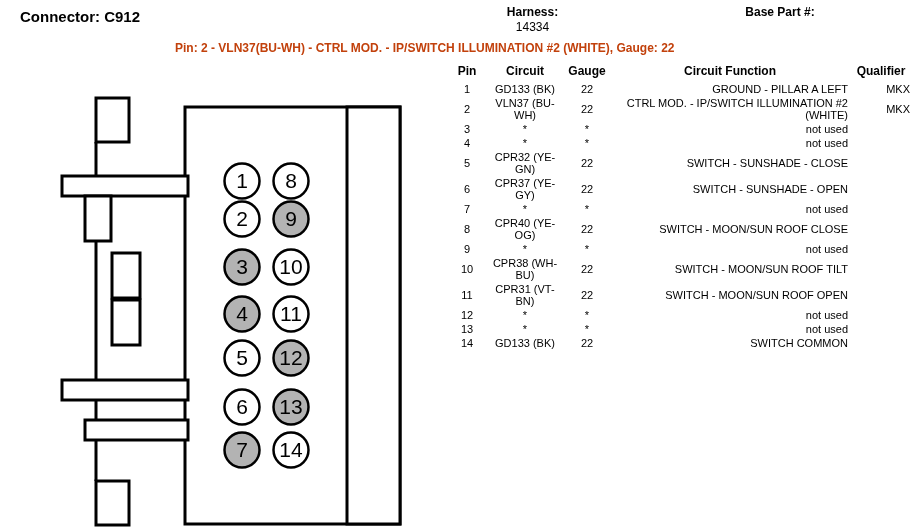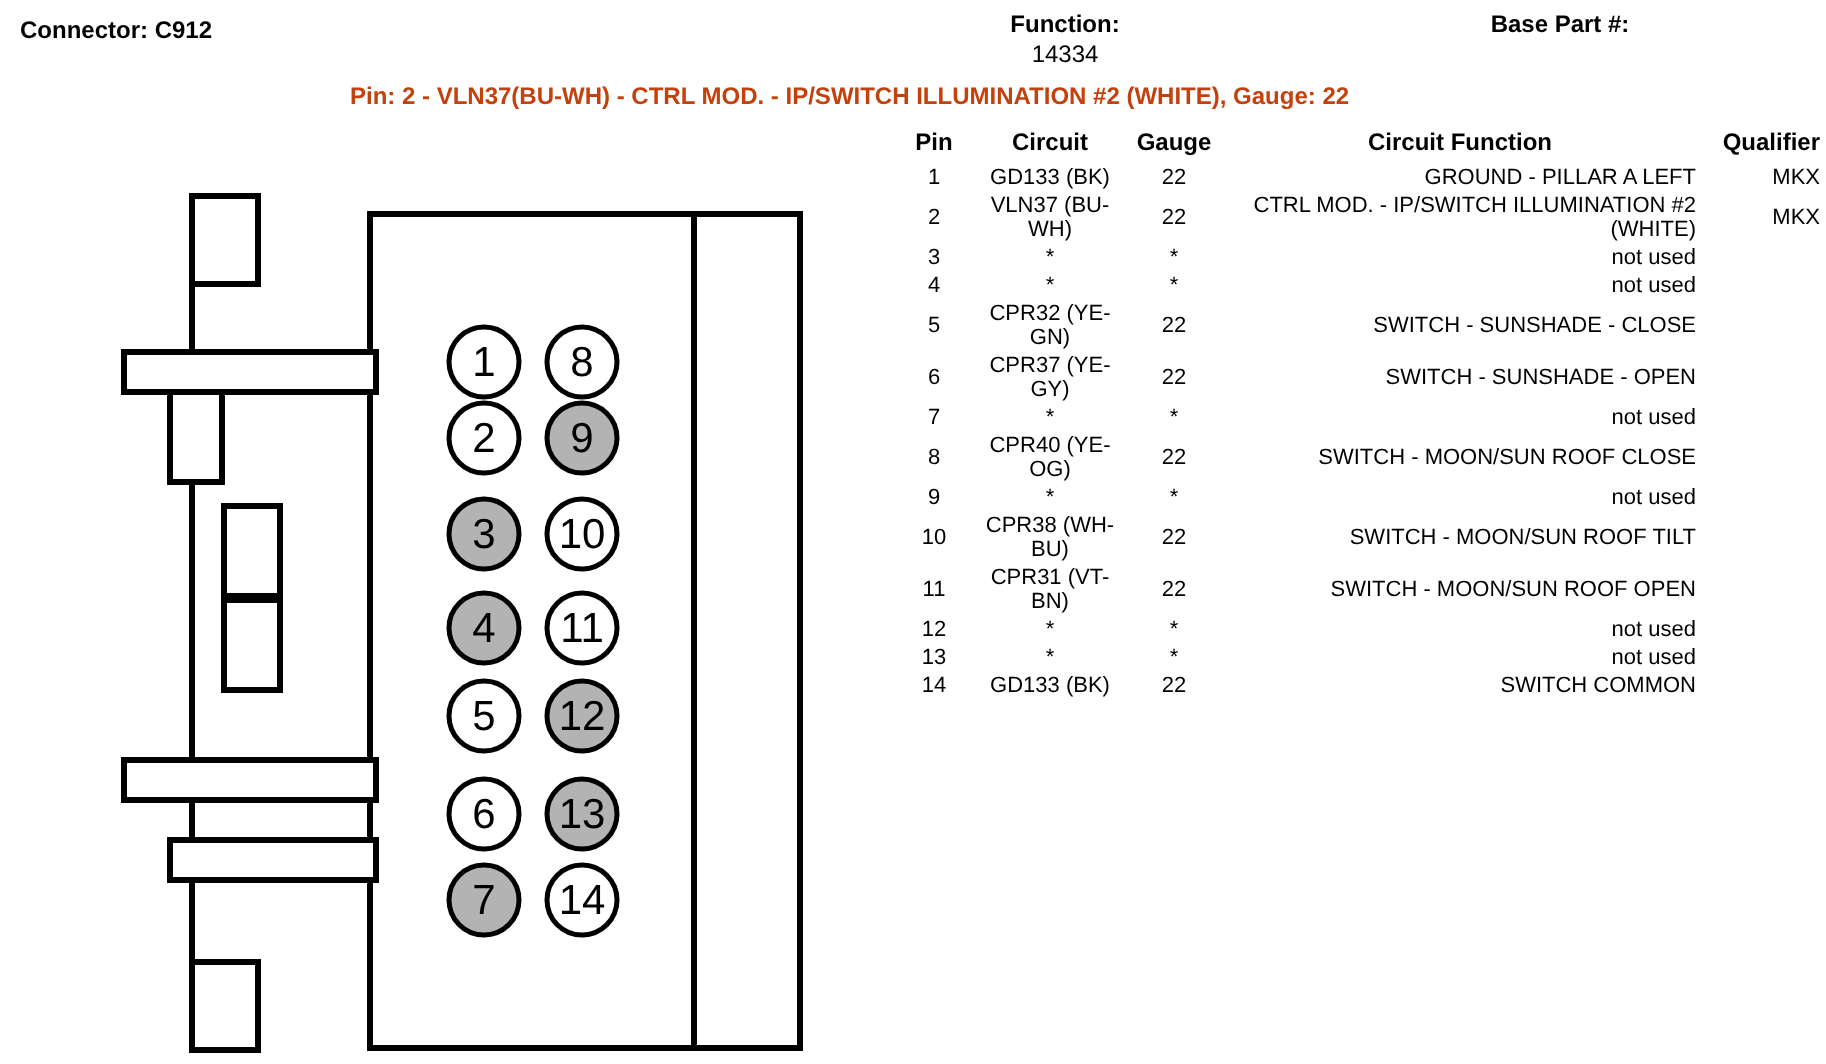--- a/index.html
+++ b/index.html
@@ -4,49 +4,49 @@
 <style>
   * { margin:0; padding:0; box-sizing:border-box; }
   html, body { width:913px; height:532px; }
   body {
     position:relative;
     background:#ffffff;
     font-family:"Liberation Sans", sans-serif;
     color:#000000;
     overflow:hidden;
   }
-  .connector-title { position:absolute; left:10px; top:8px; font-size:12px; font-weight:bold; }
+  .connector-title { position:absolute; left:20px; top:8px; font-size:15px; font-weight:bold; }
   .hdr-block { position:absolute; top:5px; text-align:center; }
   .hdr-label { font-size:12px; font-weight:bold; line-height:15px; }
   .hdr-value { font-size:12px; line-height:15px; }
   .desc-block { left:170px; width:220px; }
   .harness-block { left:470px; width:125px; }
   .basepart-block { left:710px; width:140px; }
   .pin-banner { position:absolute; left:175px; top:41px; font-size:12px; font-weight:bold; }
   .diagram { position:absolute; left:55px; top:90px; width:350px; height:442px; }
   .pin-num { font-family:"Liberation Sans", sans-serif; font-size:21px; fill:#000; text-anchor:middle; }
   .pinout-table { position:absolute; left:448px; top:64px; border-collapse:collapse; table-layout:fixed; }
   .pinout-table th { font-size:12px; font-weight:bold; padding:0 2px 4px; vertical-align:top;margin-top:12px; }
   .pinout-table td { font-size:11px; padding:1px 2px; vertical-align:middle; line-height:12px; }
   th.col-pin { width:38px; }       td.col-pin { text-align:center; }
   th.col-circuit { width:78px; }   td.col-circuit { text-align:center; white-space:pre-line; }
   th.col-gauge { width:46px; }     td.col-gauge { text-align:center; }
   th.col-function { width:240px; text-align:center; } td.col-function { text-align:right; white-space:pre-line; }
-  th.col-qualifier { width:62px; text-align:right; }   td.col-qualifier { text-align:right; }
+  th.col-qualifier { width:62px; text-align:center; }   td.col-qualifier { text-align:right; }
 </style>
 </head>
 <body>
 
 <div class="connector-title">Connector: C912</div>
 
 <div class="hdr-block desc-block">
 </div>
 
 <div class="hdr-block harness-block">
-  <div class="hdr-label">Function:</div>
+  <div class="hdr-label">Harness:</div>
   <div class="hdr-value">14334</div>
 </div>
 
 <div class="hdr-block basepart-block">
   <div class="hdr-label">Base Part #:</div>
   <div class="hdr-value"></div>
 </div>
 
 <div class="pin-banner" style="color: #c2410c;">Pin: 2 - VLN37(BU-WH) - CTRL MOD. - IP/SWITCH ILLUMINATION #2 (WHITE), Gauge: 22</div>
 

